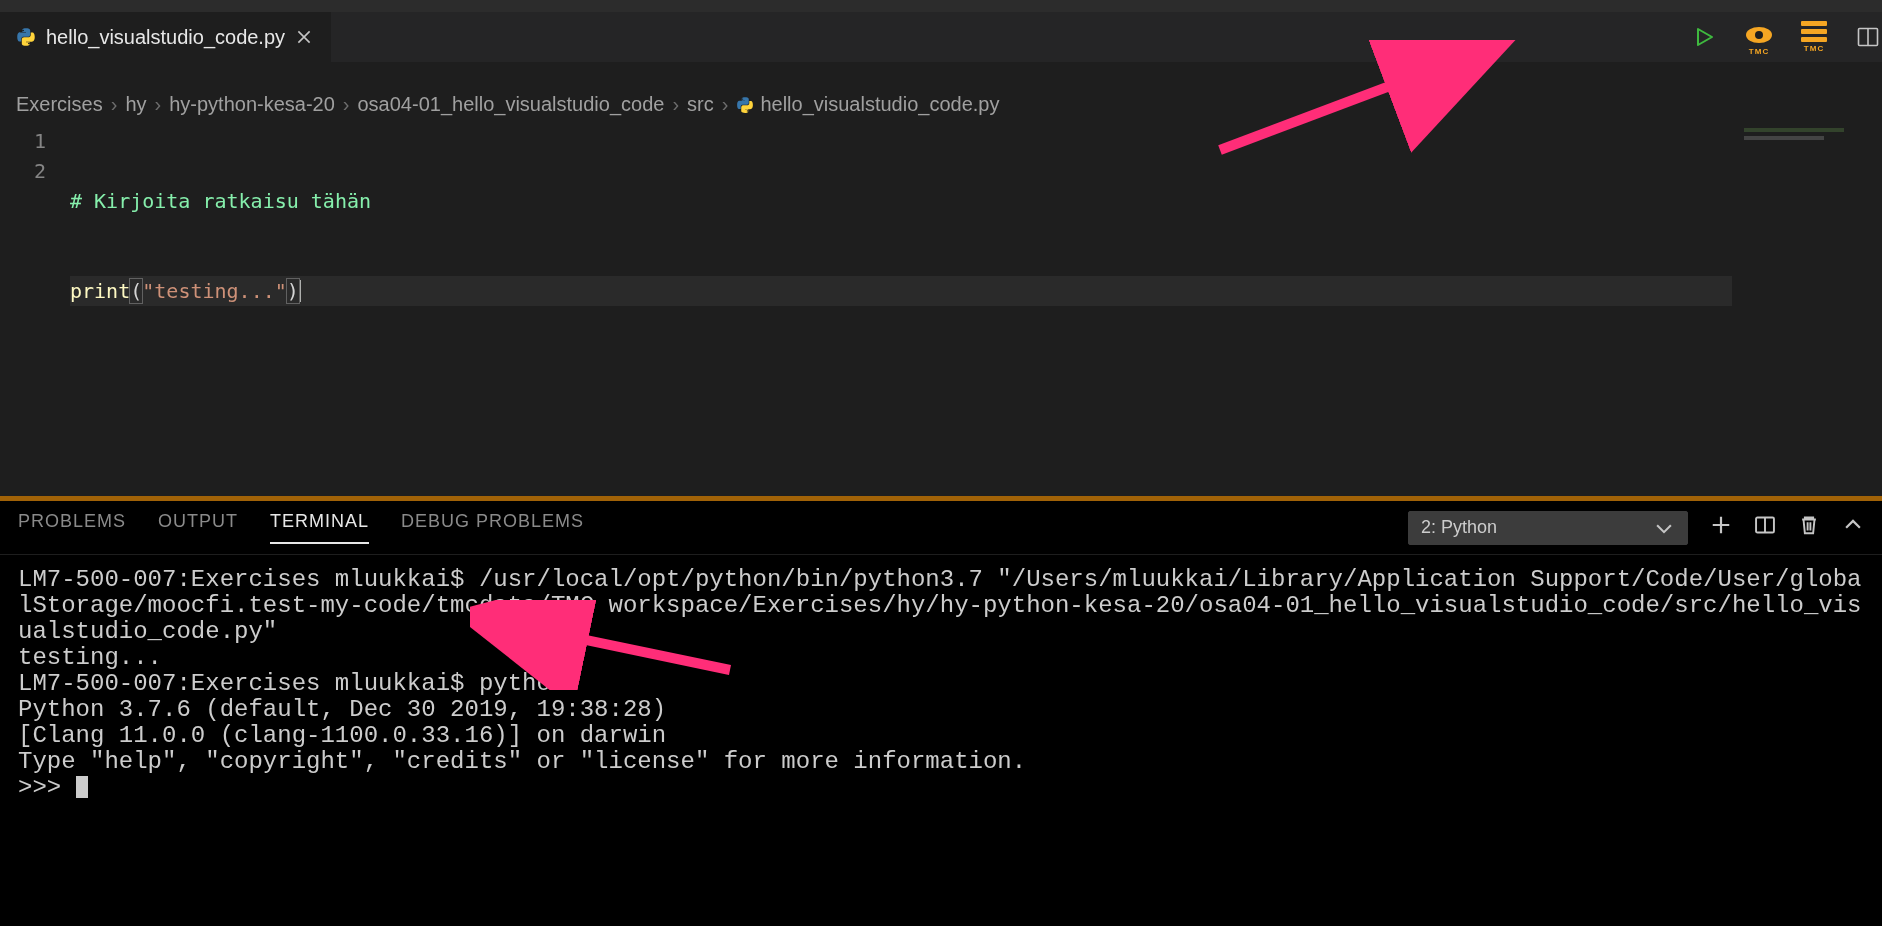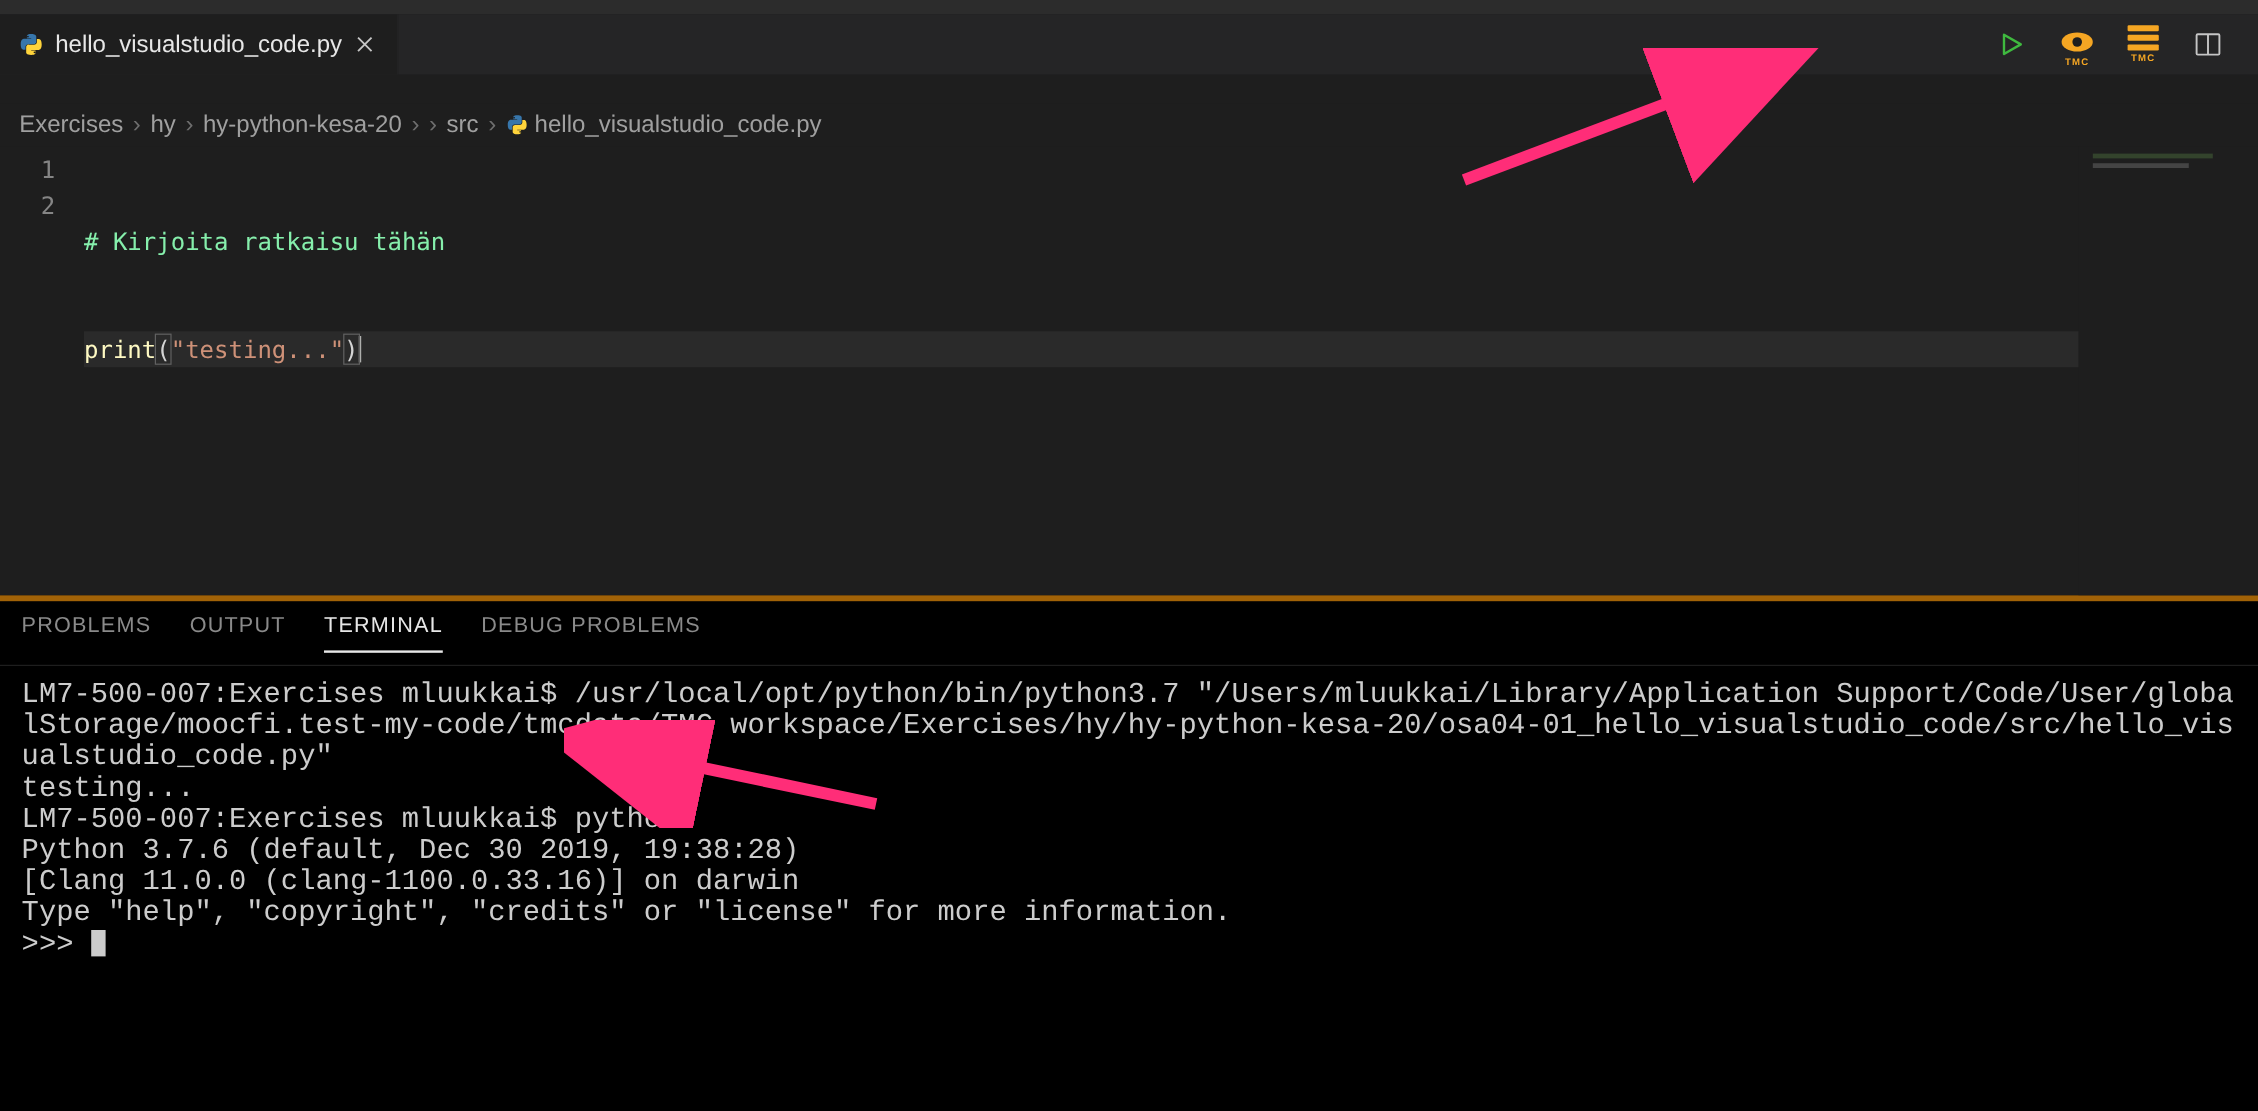--- a/index.html
+++ b/index.html
@@ -37,21 +37,20 @@
   }
   .tab .py-icon { width: 20px; height: 20px; flex: 0 0 auto; }
   .tab .label { font-size: 20px; }
   .tab .close { width: 18px; height: 18px; color: #c5c5c5; }
 
   .tab-actions {
     margin-left: auto;
     display: flex;
     align-items: center;
     gap: 26px;
-    padding-right: 28px;
   }
   .tab-actions > * { width: 28px; height: 28px; display: flex; align-items: center; justify-content: center; }
   .tmc-icon { display:flex; flex-direction:column; align-items:center; gap:2px; }
   .tmc-icon .bars { display:flex; flex-direction:column; gap:3px; }
   .tmc-icon .bar { width:26px; height:5px; background:#f5a623; border-radius:1px; }
   .tmc-icon .txt { font-size:8px; color:#f5a623; letter-spacing:1px; font-weight:700; }
   .tmc-eye { position:relative; width:30px; height:22px; }
   .tmc-eye svg { width:30px; height:22px; }
   .tmc-eye .txt { position:absolute; bottom:-8px; left:0; right:0; text-align:center; font-size:8px; color:#f5a623; letter-spacing:1px; font-weight:700;}
 
@@ -218,20 +217,21 @@
   </div>
 </div>
 
 <div class="breadcrumb">
   <span class="seg">Exercises</span>
     <span class="sep">›</span>
   <span class="seg">hy</span>
     <span class="sep">›</span>
   <span class="seg">hy-python-kesa-20</span>
     <span class="sep">›</span>
+  <span class="seg">osa04-01_hello_visualstudio_code</span>
     <span class="sep">›</span>
   <span class="seg">src</span>
     <span class="sep">›</span>
   <span class="seg">
     <span class="py-icon">
       <svg viewBox="0 0 32 32">
           <path fill="#3776ab" d="M15.9 2c-6 .03-5.6 2.6-5.6 2.6v3.2h5.7v.8H6.6S2 8 2 15.9s4 7.3 4 7.3h2.4v-3.5s-.13-4 3.9-4h6.6s3.8.06 3.8-3.7V5.3S23 2 15.9 2zM11.6 4.3a1.2 1.2 0 110 2.4 1.2 1.2 0 010-2.4z"></path>
           <path fill="#ffd43b" d="M16.1 30c6-.03 5.6-2.6 5.6-2.6v-3.2H16v-.8h9.4S30 24 30 16.1s-4-7.3-4-7.3h-2.4v3.5s.13 4-3.9 4h-6.6s-3.8-.06-3.8 3.7v6.7S9 30 16.1 30zm4.3-2.3a1.2 1.2 0 110-2.4 1.2 1.2 0 010 2.4z"></path>
         </svg>
     </span><span>hello_visualstudio_code.py</span>
@@ -253,20 +253,41 @@
   </div>
 </div>
 
 <div class="panel">
   <div class="panel-tabs">
     <span class="panel-tab">PROBLEMS</span>
     <span class="panel-tab">OUTPUT</span>
     <span class="panel-tab active">TERMINAL</span>
     <span class="panel-tab">DEBUG PROBLEMS</span>
 
+    <div class="panel-controls">
+      <div class="term-select">
+        <span>2: Python</span>
+        <svg class="pc-icon" viewBox="0 0 16 16">
+            <path fill="none" stroke="#c5c5c5" stroke-width="1.5" d="M3 6l5 5 5-5"></path>
+          </svg>
+      </div>
+      <span><svg class="pc-icon" viewBox="0 0 16 16">
+            <path stroke="#c5c5c5" stroke-width="1.6" d="M8 2v12M2 8h12"></path>
+          </svg></span>
+      <span><svg class="pc-icon" viewBox="0 0 16 16">
+            <rect x="1.5" y="2.5" width="13" height="11" rx="1" fill="none" stroke="#c5c5c5" stroke-width="1.4"></rect>
+            <line x1="8" y1="2.5" x2="8" y2="13.5" stroke="#c5c5c5" stroke-width="1.4"></line>
+          </svg></span>
+      <span><svg class="pc-icon" viewBox="0 0 16 16">
+            <path fill="none" stroke="#c5c5c5" stroke-width="1.4" d="M3 4h10M5 4V2.5h6V4M4 4l1 10h6l1-10M7 6v6M9 6v6"></path>
+          </svg></span>
+      <span><svg class="pc-icon" viewBox="0 0 16 16">
+            <path fill="none" stroke="#c5c5c5" stroke-width="1.6" d="M3 10l5-5 5 5"></path>
+          </svg></span>
+    </div>
   </div>
 
   <div class="terminal"><span>LM7-500-007:Exercises mluukkai$ /usr/local/opt/python/bin/python3.7 "/Users/mluukkai/Library/Application Support/Code/User/globalStorage/moocfi.test-my-code/tmcdata/TMC workspace/Exercises/hy/hy-python-kesa-20/osa04-01_hello_visualstudio_code/src/hello_visualstudio_code.py"
 testing...
 LM7-500-007:Exercises mluukkai$ python3
 Python 3.7.6 (default, Dec 30 2019, 19:38:28)
 [Clang 11.0.0 (clang-1100.0.33.16)] on darwin
 Type "help", "copyright", "credits" or "license" for more information.
 &gt;&gt;&gt; </span><span class="term-cursor"></span></div>
 </div>

